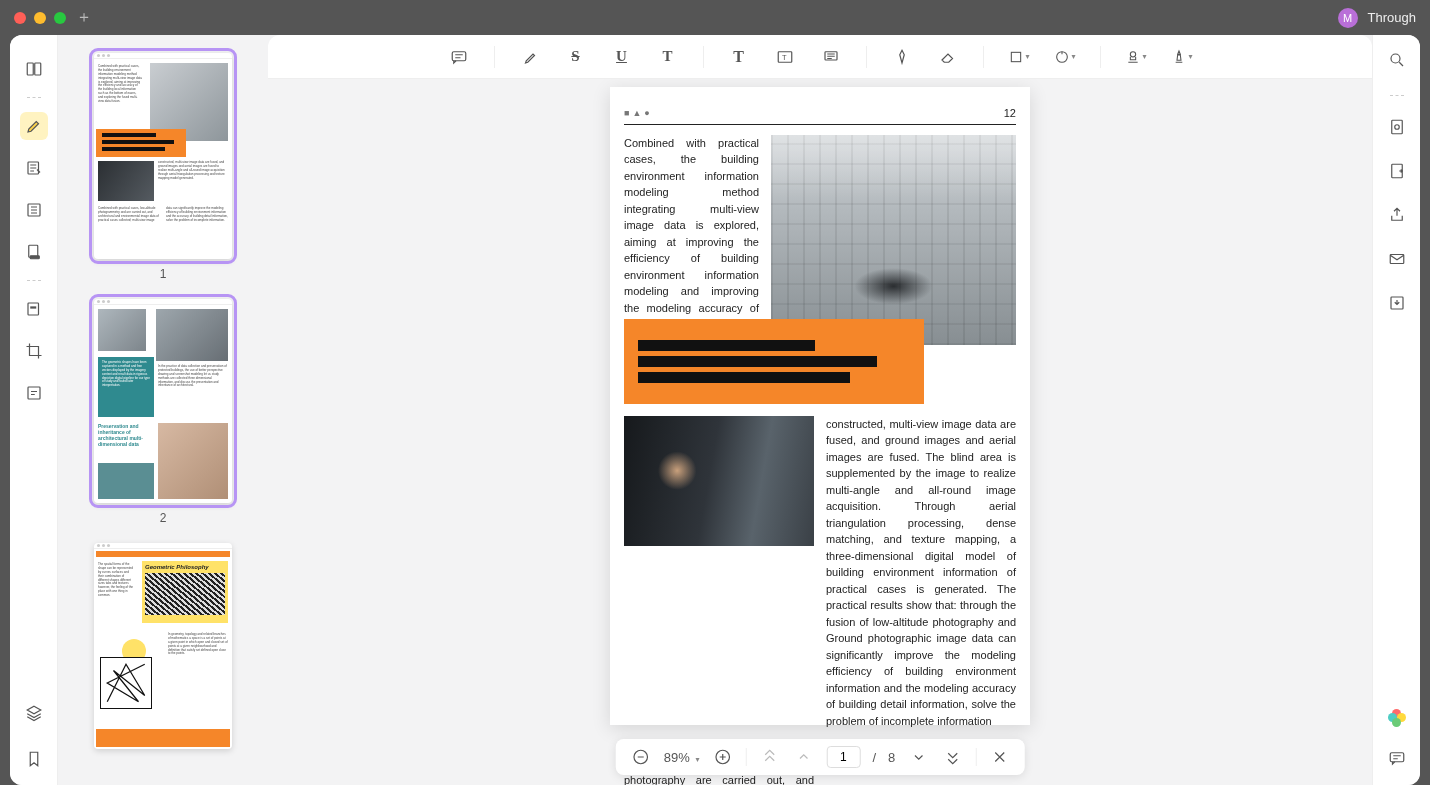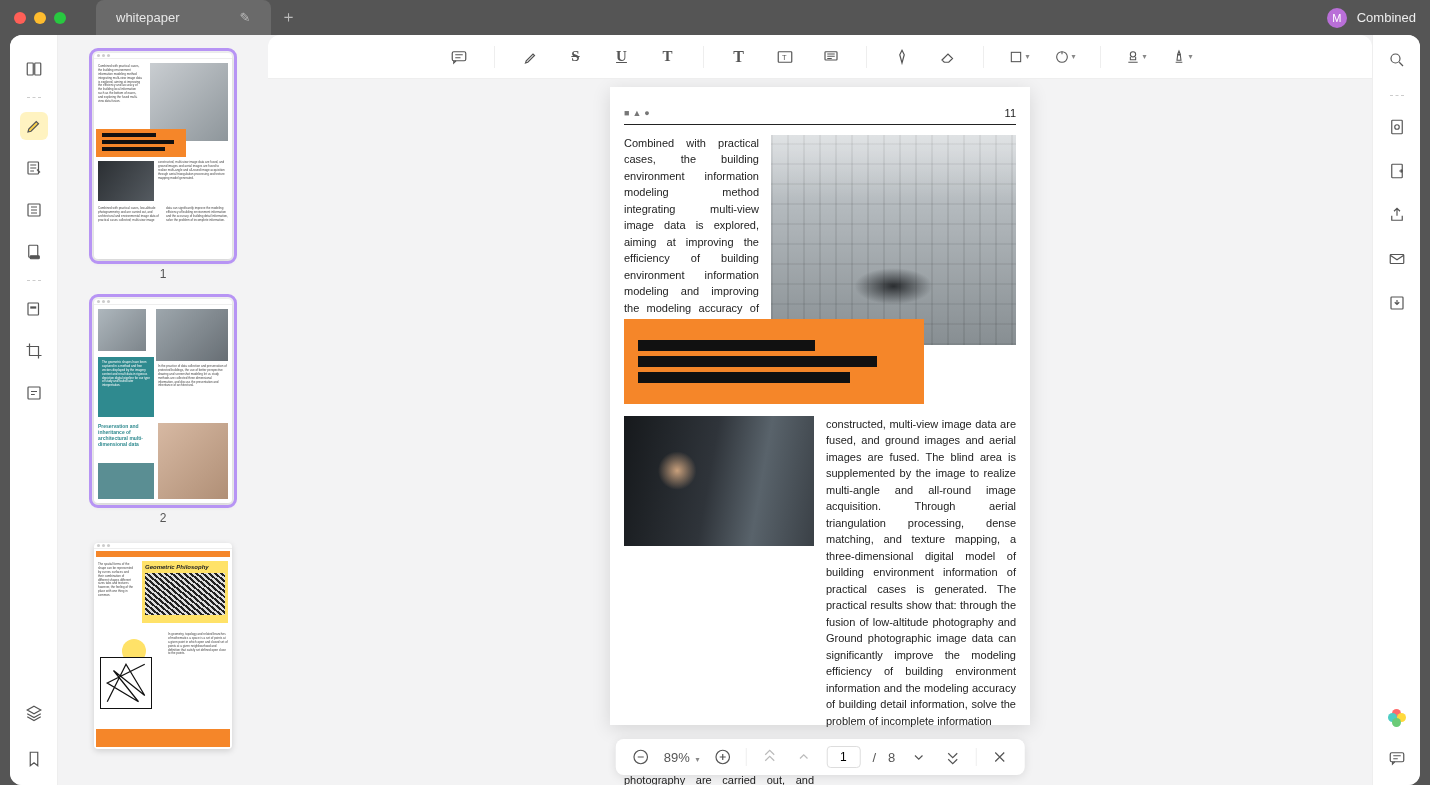--- a/index.html
+++ b/index.html
@@ -58,30 +58,26 @@
 </style>
 </head>
 <body>
 
 <div class="titlebar">
   <div class="traffic">
     <div class="dot red"></div>
     <div class="dot yellow"></div>
     <div class="dot green"></div>
   </div>
-  <div class="tab">
-    <span>whitepaper</span>
-    <span class="edit">✎</span>
-  </div>
   <span class="plus">＋</span>
   <div class="title-right">
     <div class="avatar">
         <span>M</span>
       </div>
-    <span>Combined</span>
+    <span>Through</span>
   </div>
 </div>
 
 <div class="workspace">
 
   <div class="sidebar-left">
     <div class="tool">
         <svg viewBox="0 0 24 24">
           <rect x="3" y="4" width="8" height="16" rx="1"></rect>
           <rect x="13" y="4" width="8" height="16" rx="1"></rect>
@@ -291,21 +287,21 @@
     </div>
 
     <div class="doc-area">
       <div class="page">
         <div class="head">
           <div class="shapes">
               <span>■</span>
               <span>▲</span>
               <span>●</span>
             </div>
-          <div style="font-size:11px;">11</div>
+          <div style="font-size:11px;">12</div>
         </div>
         <div class="row1">
           <div class="txt">Combined with practical cases, the building environment information modeling method integrating multi-view image data is explored, aiming at improving the efficiency of building environment information modeling and improving the modeling accuracy of building local information such as the bottom of eaves, and exploring the technical route of multi-view image data fusion.</div>
           <div class="img1">
             <div style="position:absolute;inset:0;background:
               linear-gradient(180deg,rgba(255,255,255,0.3),transparent 30%),
               repeating-linear-gradient(90deg,rgba(0,0,0,0.08) 0 2px,transparent 2px 16px),
               repeating-linear-gradient(0deg,rgba(0,0,0,0.06) 0 2px,transparent 2px 20px),
               radial-gradient(ellipse 60px 28px at 50% 72%, #2a2d30 0%, transparent 65%),
               linear-gradient(180deg,#d2d6d9 0%,#b3b9bd 35%,#878e92 100%);"></div>

